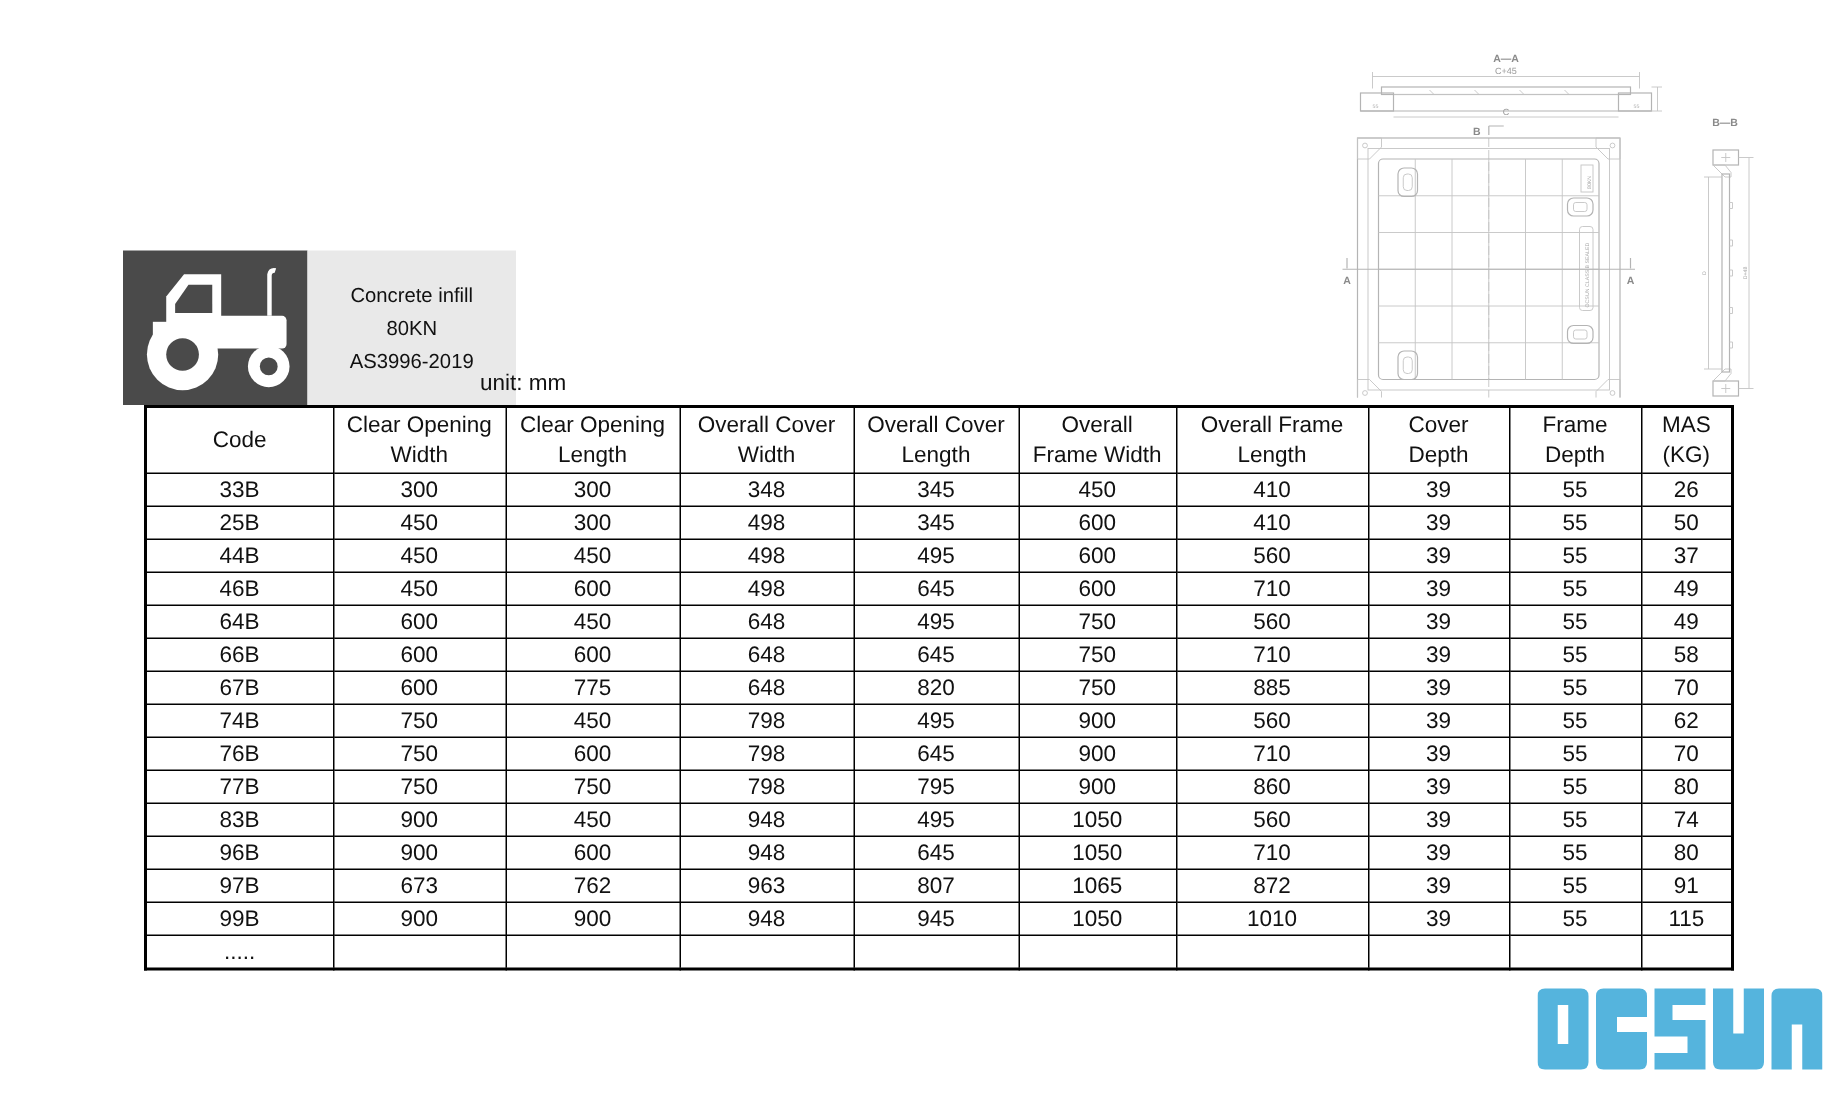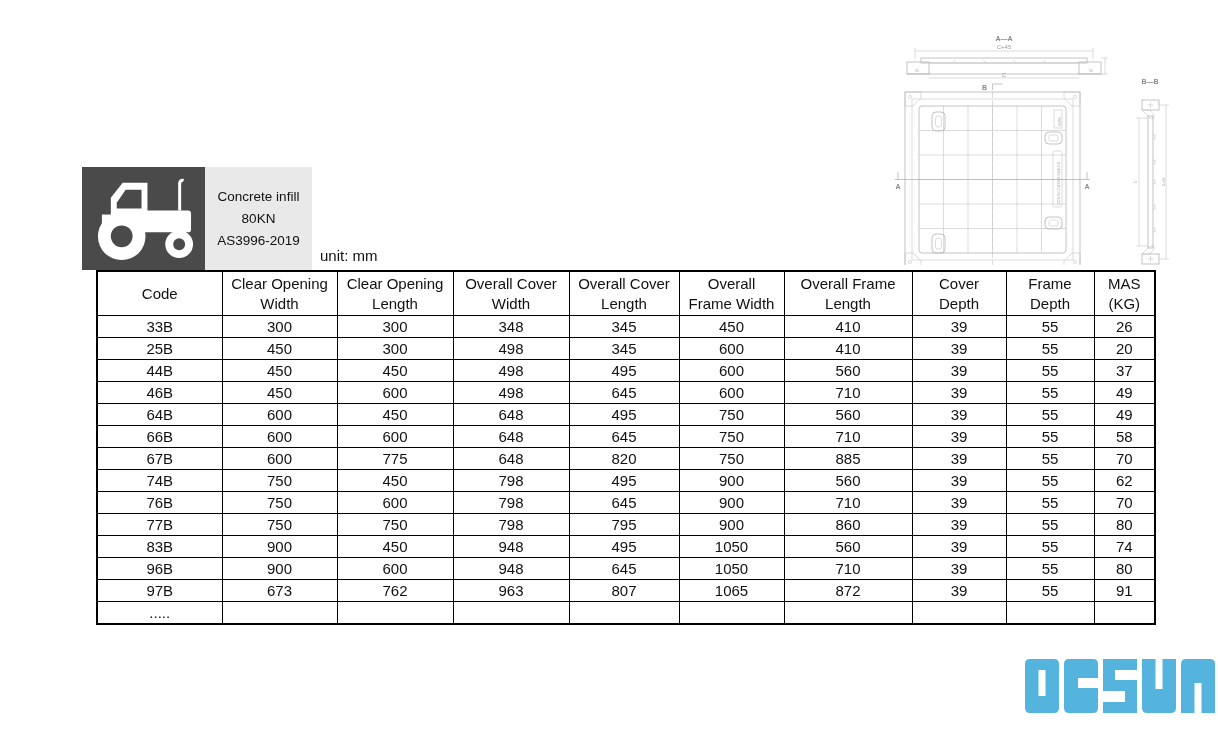--- a/index.html
+++ b/index.html
@@ -2,21 +2,21 @@
 <html><head>
 <meta charset="utf-8">
 <style>
   html,body{margin:0;padding:0;background:#ffffff;}
   body{font-family:"Liberation Sans", sans-serif; color:#000;}
   .page{position:relative;width:1218px;height:732px;background:#fff;overflow:hidden;}
 
   .icon-box{position:absolute;left:82px;top:167px;width:123px;height:103px;background:#4a4a4a;}
   .icon-box svg{display:block;width:100%;height:100%;}
 
-  .label-box{position:absolute;left:205px;top:167px;width:107px;height:103px;background:#e9e9e9;
+  .label-box{position:absolute;left:205px;top:167px;width:139px;height:103px;background:#e9e9e9;
     display:flex;flex-direction:column;justify-content:center;align-items:center;
     font-size:13.5px;line-height:22px;color:#111;text-align:center;}
 
   .unit-note{position:absolute;left:320px;top:247px;width:116px;font-size:15px;color:#111;}
 
   table.spec{position:absolute;left:96px;top:270px;width:1058px;border-collapse:collapse;
     table-layout:fixed;font-size:15px;color:#111;border:2px solid #000;}
   table.spec th, table.spec td{border:1px solid #000;text-align:center;vertical-align:middle;
     padding:0;font-weight:normal;overflow:hidden;white-space:nowrap;}
   table.spec thead th{height:43px;line-height:20px;}
@@ -137,21 +137,21 @@
         <tr>
           <td>25B</td>
           <td>450</td>
           <td>300</td>
           <td>498</td>
           <td>345</td>
           <td>600</td>
           <td>410</td>
           <td>39</td>
           <td>55</td>
-          <td>20</td>
+          <td>50</td>
         </tr>
         <tr>
           <td>44B</td>
           <td>450</td>
           <td>450</td>
           <td>498</td>
           <td>495</td>
           <td>600</td>
           <td>560</td>
           <td>39</td>
@@ -270,20 +270,32 @@
           <td>97B</td>
           <td>673</td>
           <td>762</td>
           <td>963</td>
           <td>807</td>
           <td>1065</td>
           <td>872</td>
           <td>39</td>
           <td>55</td>
           <td>91</td>
+        </tr>
+        <tr>
+          <td>99B</td>
+          <td>900</td>
+          <td>900</td>
+          <td>948</td>
+          <td>945</td>
+          <td>1050</td>
+          <td>1010</td>
+          <td>39</td>
+          <td>55</td>
+          <td>115</td>
         </tr>
         <tr>
           <td>.....</td>
           <td></td>
           <td></td>
           <td></td>
           <td></td>
           <td></td>
           <td></td>
           <td></td>

